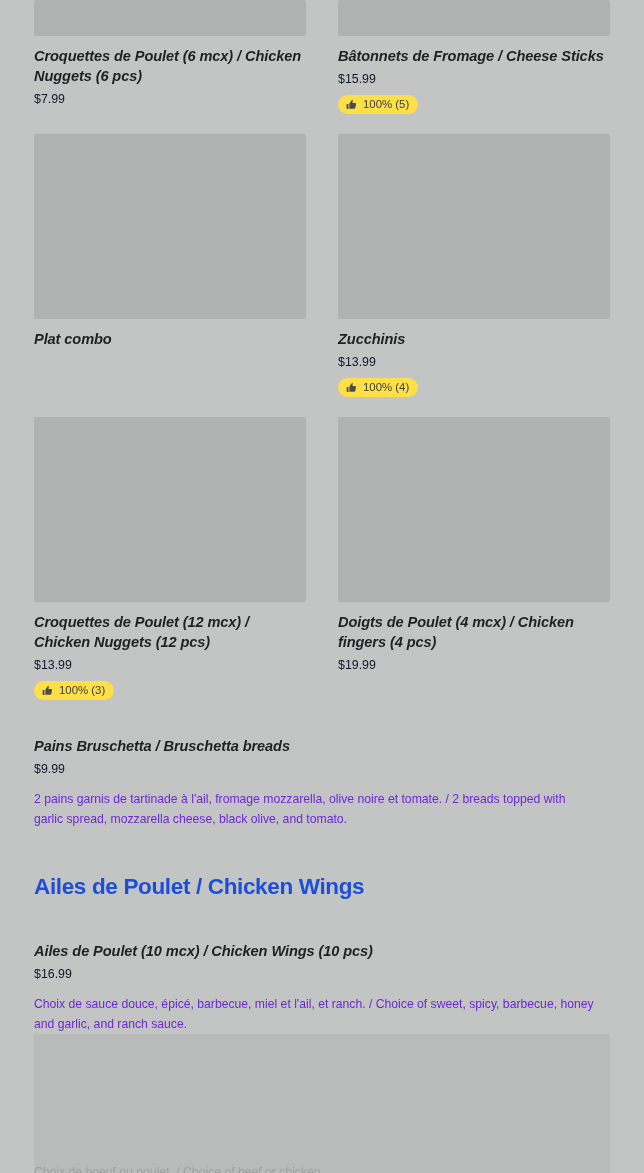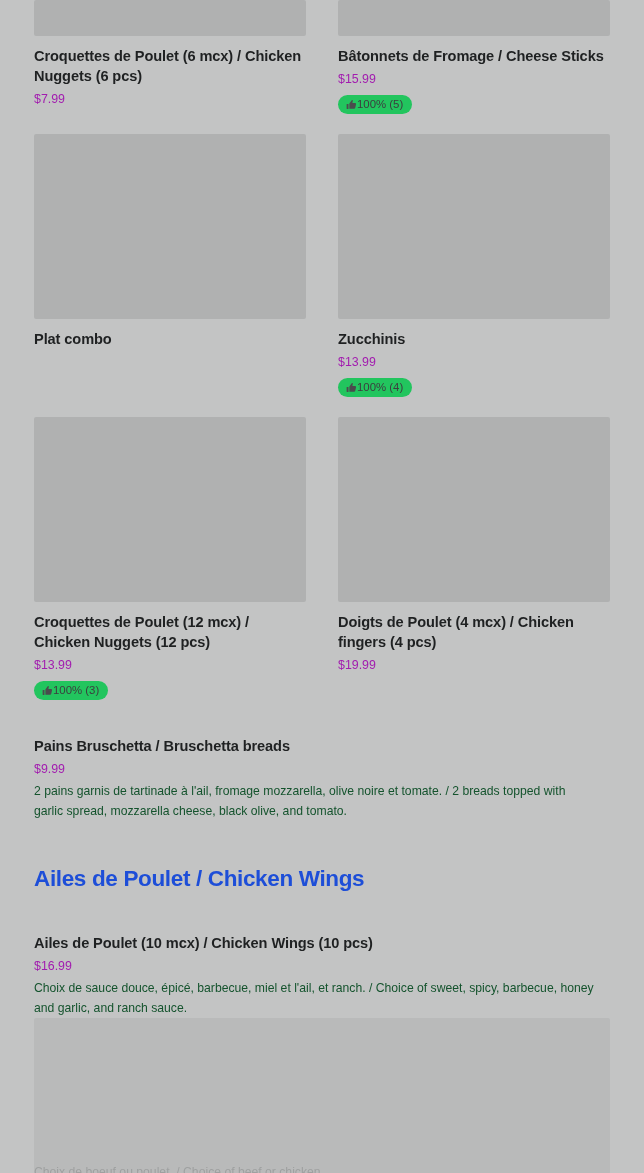--- a/index.html
+++ b/index.html
@@ -42,42 +42,44 @@
   .thumb.h-partial { height: 36px; }
   .thumb.h-full    { height: 185px; margin-top: 0; }
 
   .item-title {
     font-size: 14.6px;
     font-weight: 700;
     line-height: 20px;
     color: #1f2122;
     margin: 10px 0 0 0;
     letter-spacing: -0.1px;
+    font-style: italic;
   }
   .item-price {
     font-size: 12.4px;
     font-weight: 400;
     line-height: 16px;
-    color: #a21caf;
+    color: #0f172a;
     margin: 5px 0 0 0;
   }
   .item-desc {
     font-size: 12.2px;
     font-weight: 400;
     line-height: 20px;
-    color: #14532d;
-    margin: 4px 0 0 0;
+    color: #6d28d9;
+    margin: 12px 0 0 0;
     max-width: 560px;
   }
 
   
   .rating {
     display: inline-flex;
     align-items: center;
-    background: #22c55e;
+    gap: 6px;
+    background: #fde047;
     border-radius: 11px;
     padding: 3px 9px 3px 8px;
     margin-top: 8px;
   }
   .rating .thumbs {
     display: inline-flex;
     width: 11px;
     height: 11px;
     color: #4a4c4d;
   }

